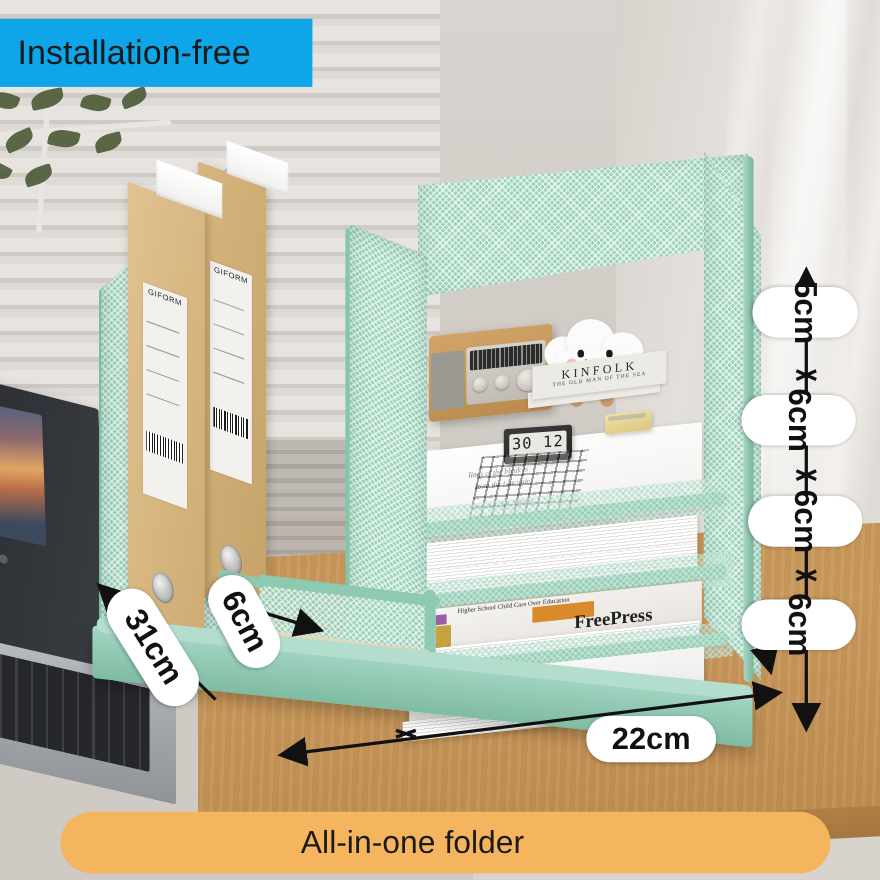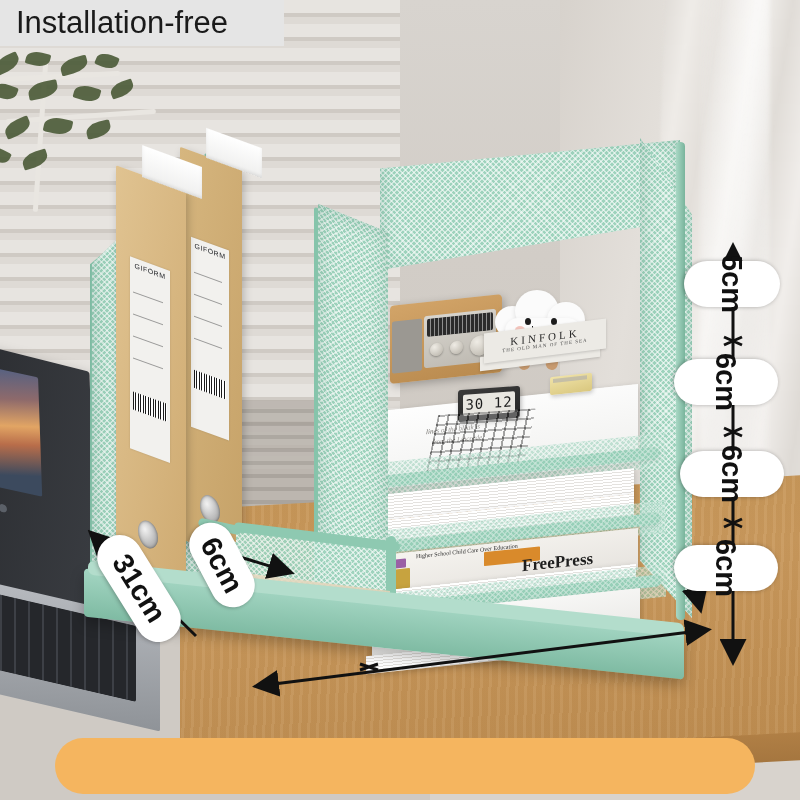--- a/index.html
+++ b/index.html
@@ -208,22 +208,22 @@
     box-shadow:0 2px 6px rgba(0,0,0,.2);}
 
   
   .pill{position:absolute;background:#fff;border-radius:999px;
     display:flex;align-items:center;justify-content:center;
     font-weight:bold;color:#111;box-shadow:0 1px 4px rgba(0,0,0,.3);
     font-family:"Liberation Sans",sans-serif;white-space:nowrap;}
   .arrow-svg{position:absolute;left:0;top:0;width:800px;height:800px;
     pointer-events:none;overflow:visible;}
 
-  .banner-top{position:absolute;left:0;top:0;width:284px;height:46px;
-    background:#e5e5e5;display:flex;align-items:center;padding-left:16px;
+  .banner-top{position:absolute;left:0;top:17px;width:284px;height:62px;
+    background:#0ea5e9;display:flex;align-items:center;padding-left:16px;
     box-sizing:border-box;}
   .banner-top span{font-size:31px;color:#1a1a1a;font-family:"Liberation Sans",sans-serif;}
 
   .banner-bottom{position:absolute;left:55px;top:738px;width:700px;height:56px;
     background:#f5b55f;border-radius:28px;display:flex;align-items:center;}
   .pill-green{margin-left:4px;width:180px;height:48px;background:#fff;border-radius:26px;
     display:flex;align-items:center;justify-content:center;}
   .pill-green span{font-size:29px;color:#111;}
   .banner-bottom .bb-text{flex:1;text-align:center;font-size:29px;color:#1a1a1a;
     padding-right:60px;}
@@ -441,21 +441,23 @@
   <div class="pill" style="left:703px;top:516px;width:46px;height:104px;font-size:29px;
        transform:rotate(90deg);transform-origin:center;">6cm</div>
 
   <div class="pill" style="left:80px;top:566px;width:118px;height:45px;font-size:29px;
        transform:rotate(58deg);transform-origin:center;">31cm</div>
 
   <div class="pill" style="left:177px;top:543px;width:90px;height:44px;font-size:29px;
        transform:rotate(62deg);transform-origin:center;">6cm</div>
 
 
+  <div class="pill" style="left:533px;top:651px;width:118px;height:42px;font-size:28px;">22cm</div>
 
   <div class="banner-top">
     <span>Installation-free</span>
   </div>
 
   <div class="banner-bottom">
+    <div class="bb-text">All-in-one folder</div>
   </div>
 
 </div>
 
 </body></html>

